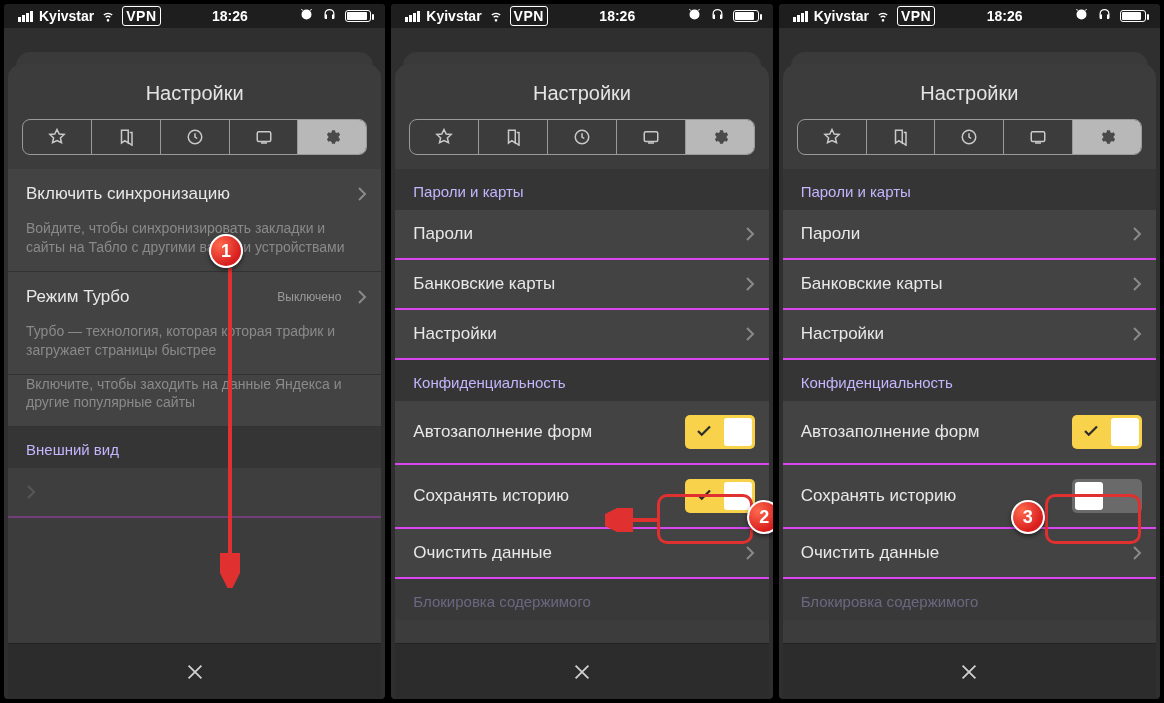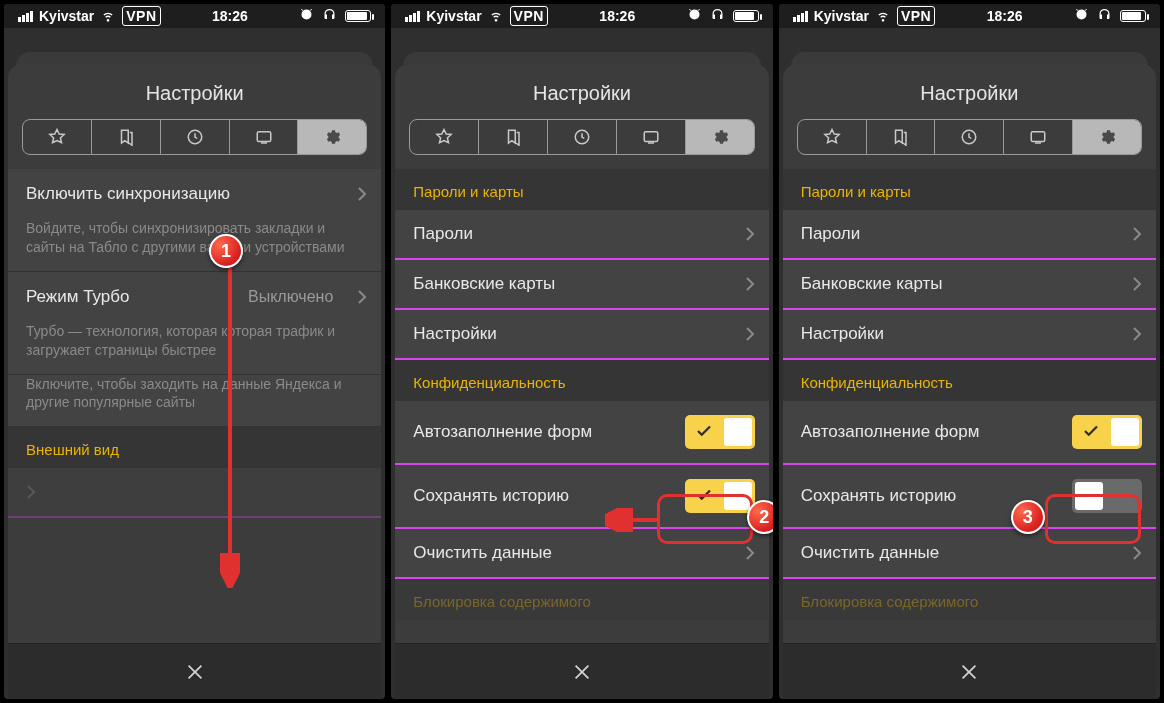--- a/index.html
+++ b/index.html
@@ -80,31 +80,31 @@
   .tab {
     flex:1; display:flex; align-items:center; justify-content:center;
     color:#c9c9c9; border-right:1px solid #9a9a9a;
   }
   .tab:last-child{border-right:none;}
   .tab.active{ background:#b8b8b8; color:#4a4a4a; }
   .tab svg{ width:18px; height:18px; }
   
   .list { flex:1; overflow:hidden; }
   .section-header {
-    color:#eab308; font-size:15px; padding:14px 18px 10px;
+    color:#c4b5fd; font-size:15px; padding:14px 18px 10px;
     background:#353535;
   }
   .row {
     background:#434343; padding:14px 14px 14px 18px;
     display:flex; align-items:center; justify-content:space-between;
     border-bottom:2px solid #d946ef; color:#e8e8e8; font-size:17px;
     min-height:50px;
   }
   .row .label { flex:1; }
-  .row .value { color:#9a9a9a; font-size:16px; margin-right:24px; }
+  .row .value { color:#9a9a9a; font-size:12px; margin-right:16px; }
   .chev { color:#8a8a8a; }
   .chev svg{width:10px;height:16px;display:block;}
   .sub {
     background:#434343; color:#8a8a8a; font-size:14px; line-height:1.35;
     padding:0 18px 14px 18px; border-bottom:1px solid #323232;
   }
   .row.noborder{border-bottom:none;}
   
   .toggle {
     width:70px; height:34px; border-radius:5px; position:relative;

